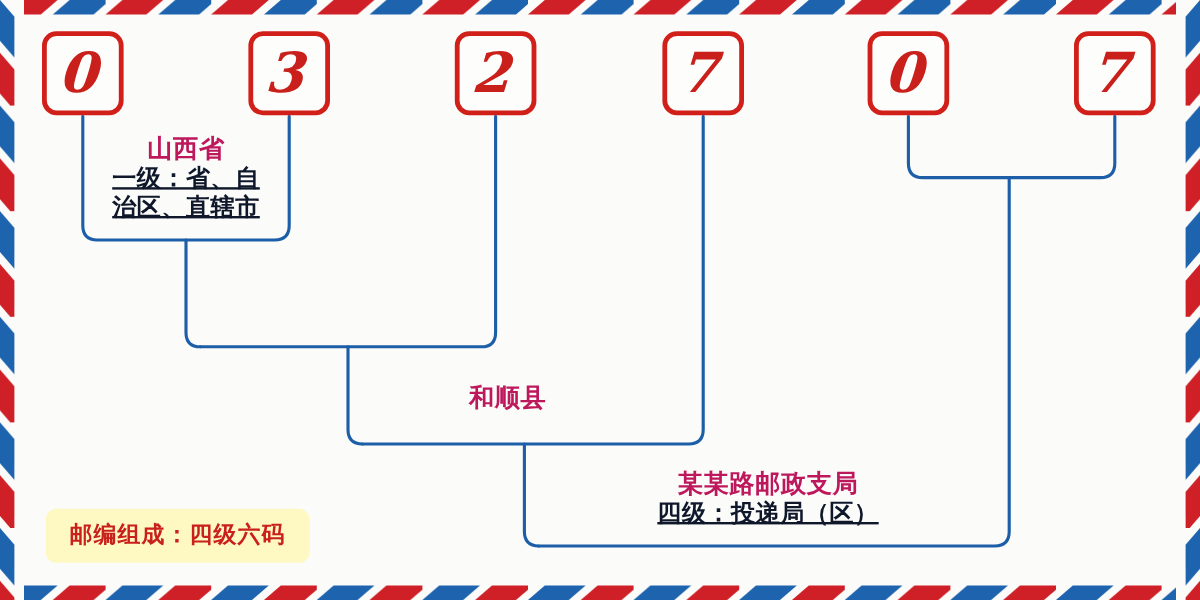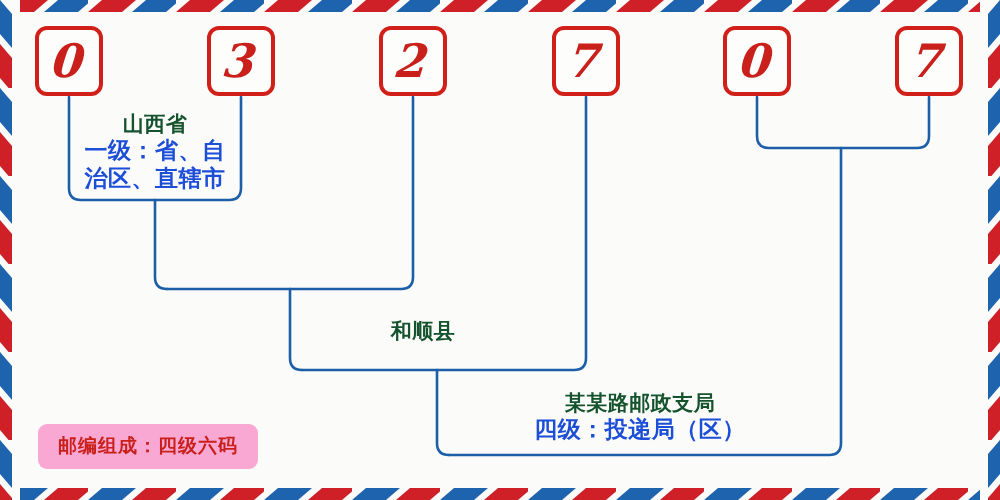--- a/index.html
+++ b/index.html
@@ -42,42 +42,43 @@
     font-size:46px;
     line-height:1;
     color:#c9201b;
     transform:skewX(-6deg);
     user-select:none;
   }
 
   
   .label-group{position:absolute;text-align:center;white-space:nowrap;}
   .lbl-name{
-    color:#14532d;
+    color:#be185d;
     font-family:"DejaVu Serif",serif;
     font-weight:700;
     font-size:21px;
     line-height:1.12;
     letter-spacing:.5px;
   }
   .lbl-level{
-    color:#1d4ed8;
+    color:#0f172a;
     font-family:"DejaVu Sans",sans-serif;
     font-weight:700;
-    font-size:23px;
+    font-size:20px;
     line-height:1.22;
     letter-spacing:.5px;
+    text-decoration:underline;
   }
 
   
   .badge{
     position:absolute;
     left:38px;top:424px;
     padding:9px 20px 10px 20px;
-    background:#f9a8d4;
+    background:#fef9c3;
     border-radius:9px;
     color:#c9201b;
     font-family:"DejaVu Serif",serif;
     font-weight:700;
     font-size:19px;
     letter-spacing:1px;
     white-space:nowrap;
   }
 </style>
 </head>

